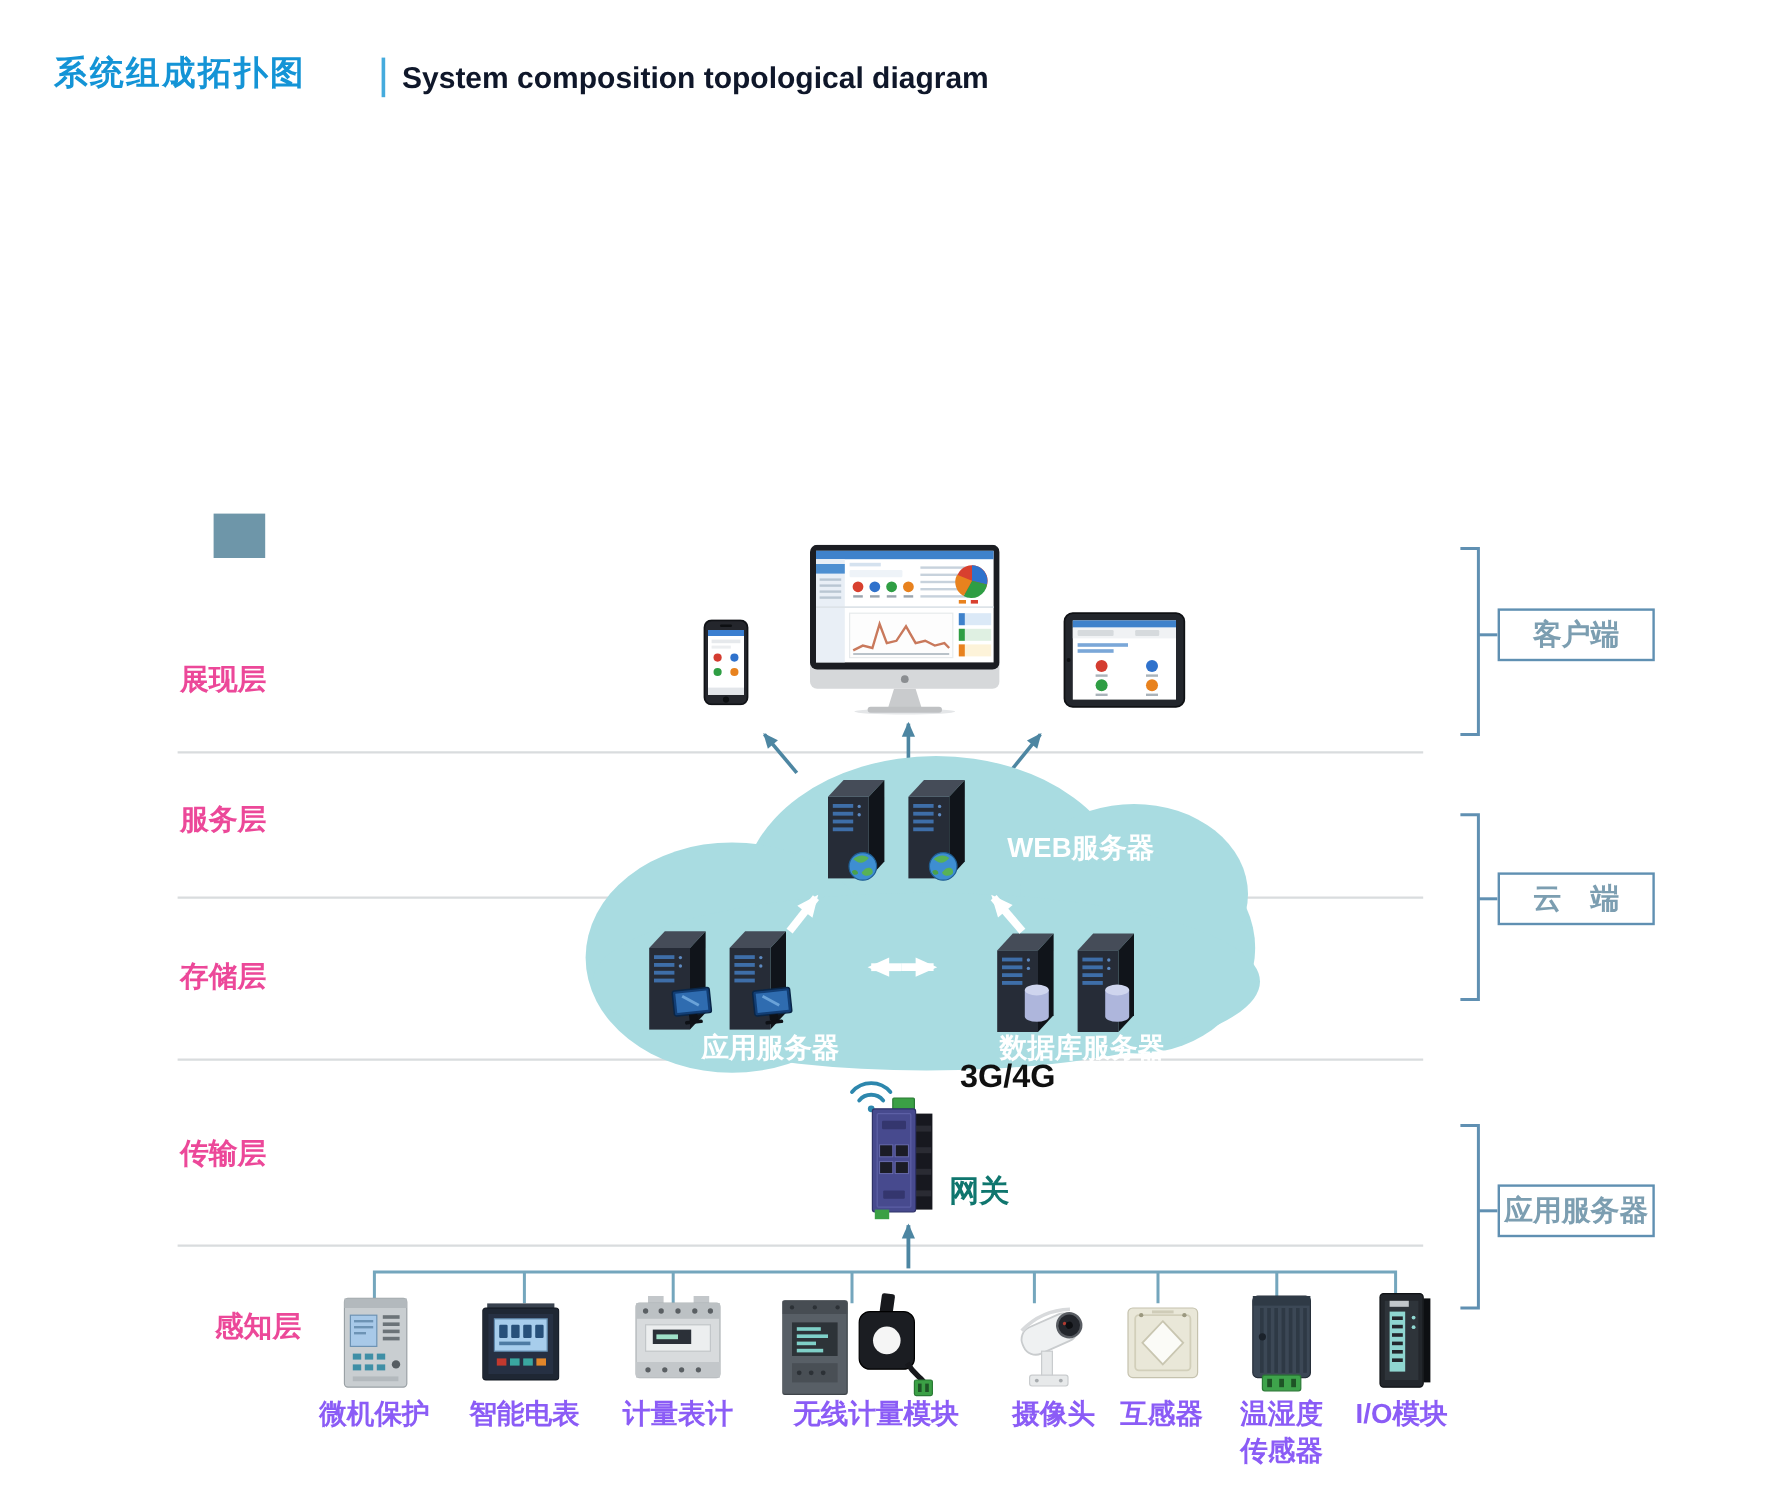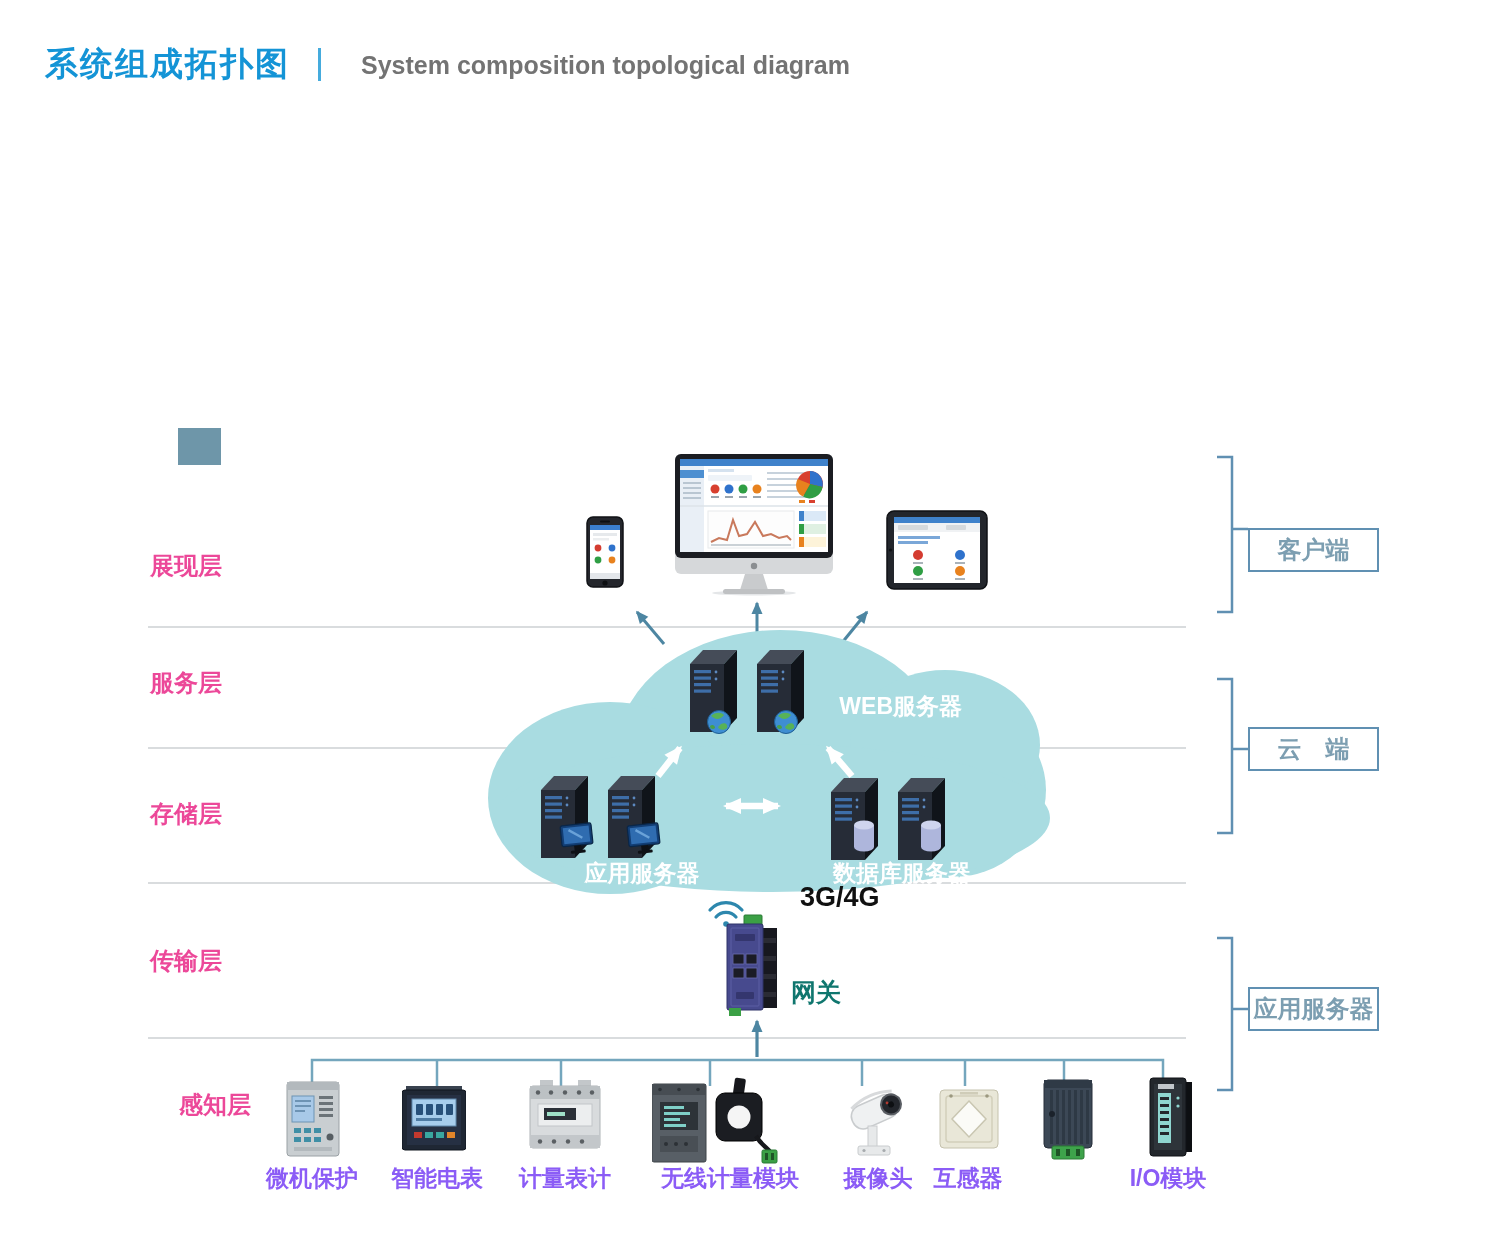--- a/index.html
+++ b/index.html
@@ -1,22 +1,22 @@
 <!DOCTYPE html>
 <html><head>
 <meta charset="utf-8">
 <style>
   * { margin:0; padding:0; box-sizing:border-box; }
   body { background:#ffffff; font-family:"Liberation Sans", sans-serif; }
   #canvas { position:relative; width:1492px; height:1239px; background:#ffffff; overflow:hidden; }
 
   
-  .title-zh { position:absolute; left:45px; top:42px; font-size:33px; font-weight:700; color:#1494d6; letter-spacing:2px; }
+  .title-zh { position:absolute; left:45px; top:42px; font-size:28px; font-weight:700; color:#1494d6; letter-spacing:2px; }
   .title-sep { position:absolute; left:318px; top:48px; width:3px; height:33px; background:#45abdd; }
-  .title-en { position:absolute; left:335px; top:51px; font-size:25px; font-weight:700; color:#737373;margin-left:26px; }
+  .title-en { position:absolute; left:335px; top:51px; font-size:25px; font-weight:700; color:#0f172a; }
 
   
   .intro { position:absolute; left:40px; top:131px; width:1422px; font-size:25px; line-height:47px;
            color:#2c2c2c; text-align:justify; }
 
   
   .legend-square { position:absolute; left:178px; top:428px; width:43px; height:37px; background:#6e96a9; }
   .layer-label { position:absolute; left:150px; width:130px; font-size:24px; font-weight:700; color:#ec4899; }
   .svg-layer { position:absolute; left:0; top:0; width:1492px; height:1239px; }
 
@@ -459,19 +459,21 @@
         <circle cx="32" cy="30" r="1.6" fill="#8fd6d0"></circle>
     </svg>
   </div>
 
   <div class="sensor-label" style="left:227px;">微机保护</div>
   <div class="sensor-label" style="left:352px;">智能电表</div>
   <div class="sensor-label" style="left:480px;">计量表计</div>
   <div class="sensor-label" style="left:645px;">无线计量模块</div>
   <div class="sensor-label" style="left:793px;">摄像头</div>
   <div class="sensor-label" style="left:883px;">互感器</div>
+  <div class="sensor-label" style="left:983px;">温湿度
+传感器</div>
   <div class="sensor-label" style="left:1083px;">I/O模块</div>
 
-  <div class="group-box" style="top:528px;">客户端</div>
+  <div class="group-box" style="top:507px;">客户端</div>
   <div class="group-box" style="top:727px;">云　端</div>
   <div class="group-box" style="top:987px;">应用服务器</div>
 
 </div>
 
 </body></html>

